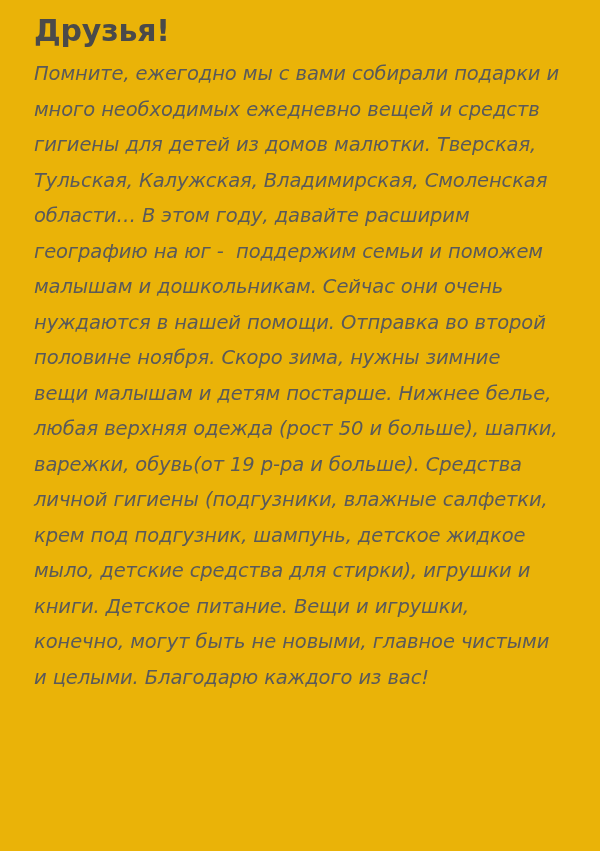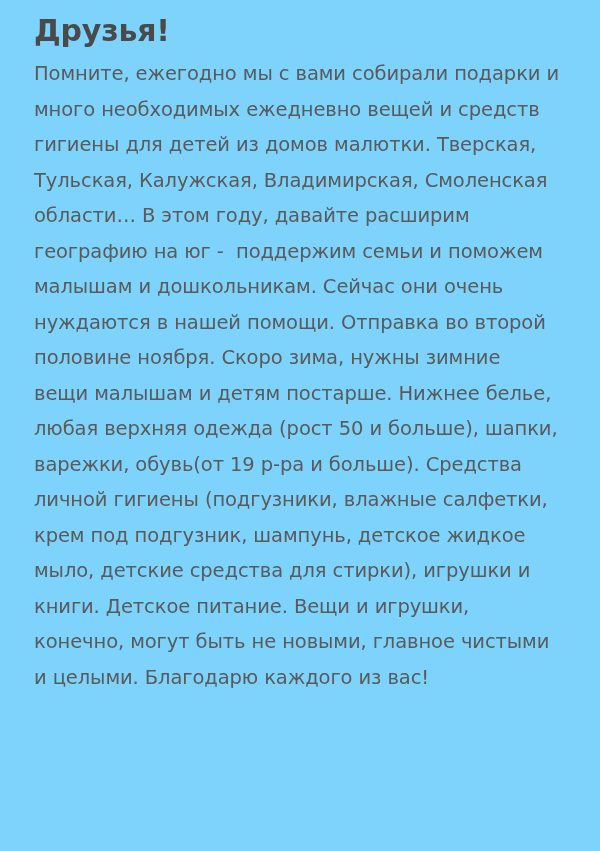--- a/index.html
+++ b/index.html
@@ -11,41 +11,42 @@
     width: 600px;
     height: 851px;
     overflow: hidden;
     font-family: "DejaVu Sans", sans-serif;
   }
   .page {
     width: 600px;
     height: 851px;
     box-sizing: border-box;
     padding: 12px 40px 0 34px;
-    background: #7dd3fc;
+    background: #eab308;
   }
   .doc-title {
     font-family: "DejaVu Sans", sans-serif;
     font-weight: bold;
     font-size: 30px;
     line-height: 38px;
     color: #4a4a4a;
     margin: 0 0 6px 0;
     letter-spacing: -0.2px;
   }
   .doc-body {
     font-family: "DejaVu Sans", sans-serif;
     font-size: 19.5px;
     line-height: 35.5px;
     color: #5a5a5a;
     margin: 0;
     text-align: left;
     white-space: pre-wrap;
     word-wrap: break-word;
     letter-spacing: -0.1px;
+    font-style: italic;
   }
 </style>
 </head>
 <body>
 
 <div class="page">
   <h1 class="doc-title">Друзья!</h1>
   <p class="doc-body">Помните, ежегодно мы с вами собирали подарки и много необходимых ежедневно вещей и средств гигиены для детей из домов малютки. Тверская, Тульская, Калужская, Владимирская, Смоленская области… В этом году, давайте расширим географию на юг -  поддержим семьи и поможем малышам и дошкольникам. Сейчас они очень нуждаются в нашей помощи. Отправка во второй половине ноября. Скоро зима, нужны зимние вещи малышам и детям постарше. Нижнее белье, любая верхняя одежда (рост 50 и больше), шапки, варежки, обувь(от 19 р-ра и больше). Средства личной гигиены (подгузники, влажные салфетки, крем под подгузник, шампунь, детское жидкое мыло, детские средства для стирки), игрушки и книги. Детское питание. Вещи и игрушки, конечно, могут быть не новыми, главное чистыми и целыми. Благодарю каждого из вас!</p>
 </div>
 

